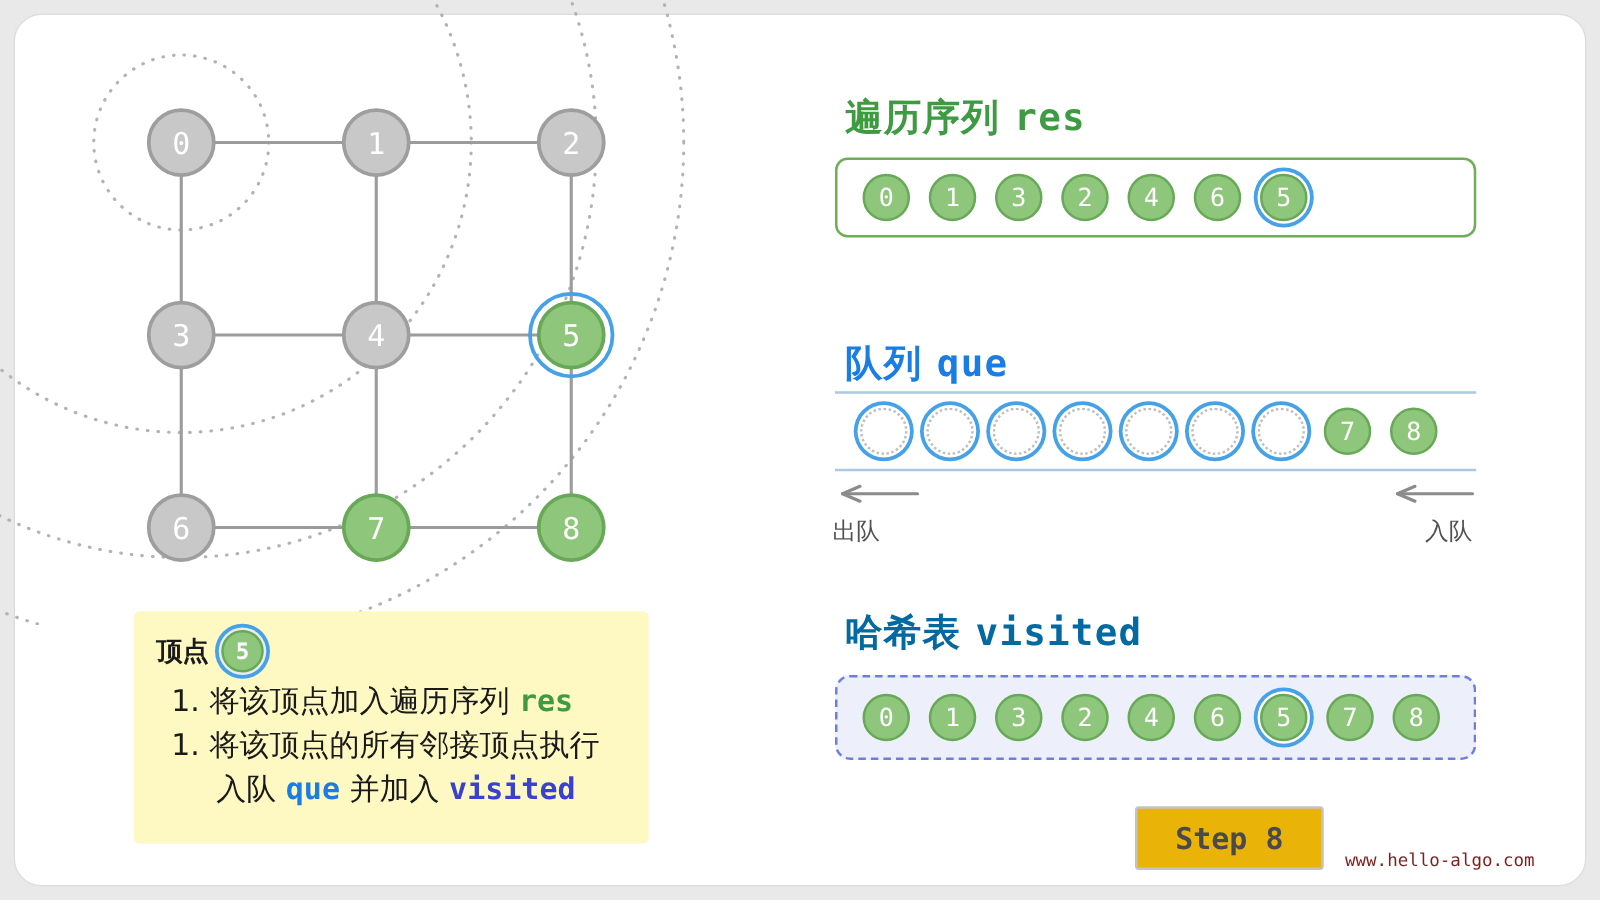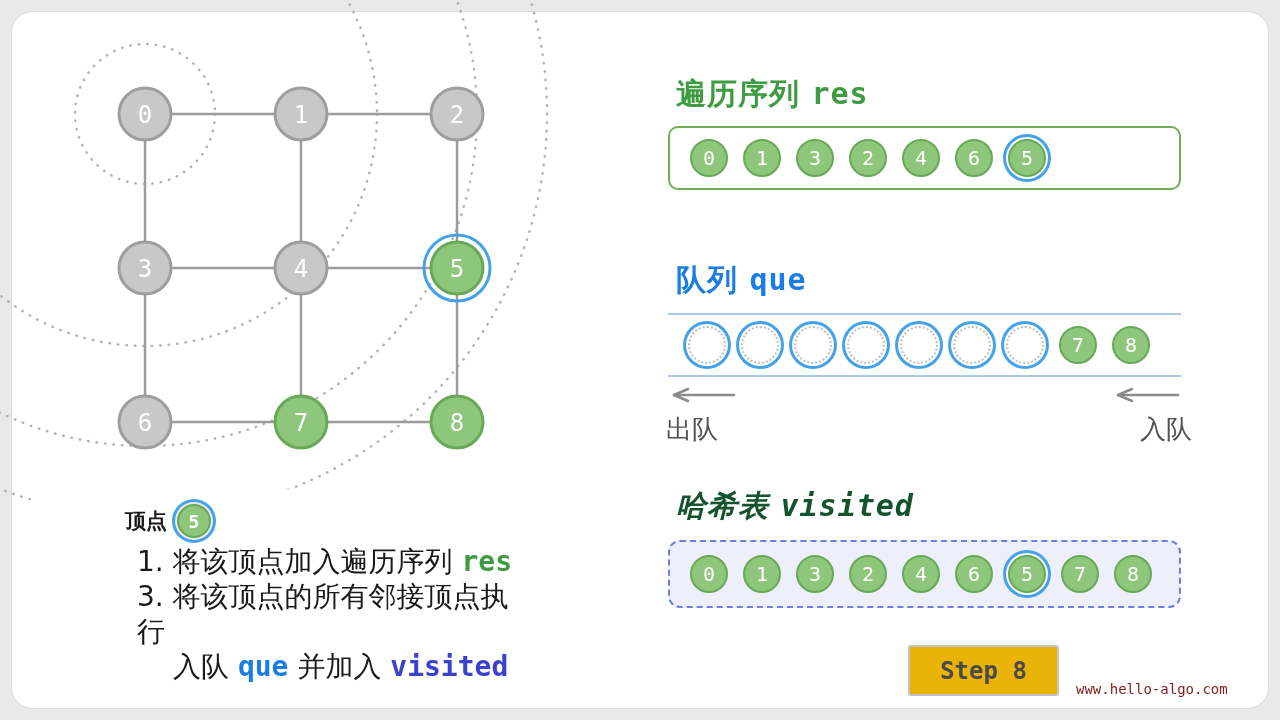--- a/index.html
+++ b/index.html
@@ -37,35 +37,35 @@
   .pill-box{display:flex;align-items:center;gap:15px;padding-left:20px;box-sizing:border-box;}
   #res-box{left:668px;top:126px;width:513px;height:64px;background:#fff;
     border:2px solid #6fae57;border-radius:10px;}
   #queue-box{left:668px;top:313px;width:513px;height:64px;
     border-top:2px solid #a9c9e6;border-bottom:2px solid #a9c9e6;}
   #visited-box{left:668px;top:540px;width:513px;height:68px;background:#edf0fb;
     border:2px dashed #6e7ede;border-radius:12px;}
 
   .section-title{font-size:30px;font-weight:bold;letter-spacing:1px;}
   #res-title{left:676px;top:74px;color:#3f9b41;}
-  #queue-title{left:676px;top:260px;color:#1a7ce5;}
-  #visited-title{left:676px;top:486px;color:#14532d;font-style:italic;}
+  #queue-title{left:676px;top:271px;color:#1a7ce5;}
+  #visited-title{left:676px;top:486px;color:#0369a1;}
   .code{font-family:"DejaVu Sans Mono",monospace;}
 
   .arrow{position:absolute;}
   .arrow path,.arrow line{stroke:#8b8b8b;stroke-width:2.5;fill:none;stroke-linecap:round;stroke-linejoin:round;}
-  .arrow-label{position:absolute;font-size:26px;color:#525252;}
+  .arrow-label{position:absolute;font-size:19px;color:#525252;}
 
   
-  #info-box{left:107px;top:489px;width:412px;height:186px;background:#ffffff;border-radius:5px;}
+  #info-box{left:107px;top:489px;width:412px;height:186px;background:#fef9c3;border-radius:5px;}
   .info-head{display:flex;align-items:center;gap:10px;padding:15px 0 6px 18px;
     font-weight:bold;font-size:21px;color:#1a1a1a;}
   .chip.small{width:34px;height:34px;font-size:18px;}
   .chip.hl-info{box-shadow:0 0 0 2px #ececec,0 0 0 5px #45a1e8;}
-  .info-line{padding-left:30px;font-size:28px;line-height:35px;color:#1a1a1a;}
+  .info-line{padding-left:30px;font-size:24px;line-height:35px;color:#1a1a1a;}
   .info-line.indent{padding-left:66px;}
   .green-code{color:#3f9b41;font-weight:bold;}
   .blue-code{color:#1a7ce5;font-weight:bold;}
   .indigo-code{color:#3a41cf;font-weight:bold;}
 
   
   #step-box{left:908px;top:645px;width:147px;height:47px;background:#eab308;
     border:2px solid #c3c3c3;border-radius:3px;display:flex;align-items:center;justify-content:center;
     font-family:"DejaVu Sans Mono",monospace;font-weight:bold;font-size:24px;color:#4a4a4a;}
   #watermark{left:1076px;top:681px;font-family:"DejaVu Sans Mono",monospace;font-size:14px;color:#7f1d1d;}
@@ -130,21 +130,21 @@
       <text x="457" y="422" dominant-baseline="central" dy="1" class="node-label">8</text>
     </g>
   </svg>
 
 <div id="info-box" class="abs">
   <div class="info-head">
     <span>顶点</span>
     <span class="chip small green hl-info">5</span>
   </div>
   <div class="info-line"><span>1. 将该顶点加入遍历序列 </span><span class="code green-code">res</span></div>
-  <div class="info-line">3. 将该顶点的所有邻接顶点执行</div>
+  <div class="info-line">1. 将该顶点的所有邻接顶点执行</div>
   <div class="info-line indent"><span>入队 </span><span class="code blue-code">que</span><span> 并加入 </span><span class="code indigo-code">visited</span></div>
 </div>
 
 <div id="res-title" class="abs section-title"><span>遍历序列 </span><span class="code">res</span></div>
 <div id="res-box" class="abs pill-box">
     <div class="chip green">0</div>
     <div class="chip green">1</div>
     <div class="chip green">3</div>
     <div class="chip green">2</div>
     <div class="chip green">4</div>

